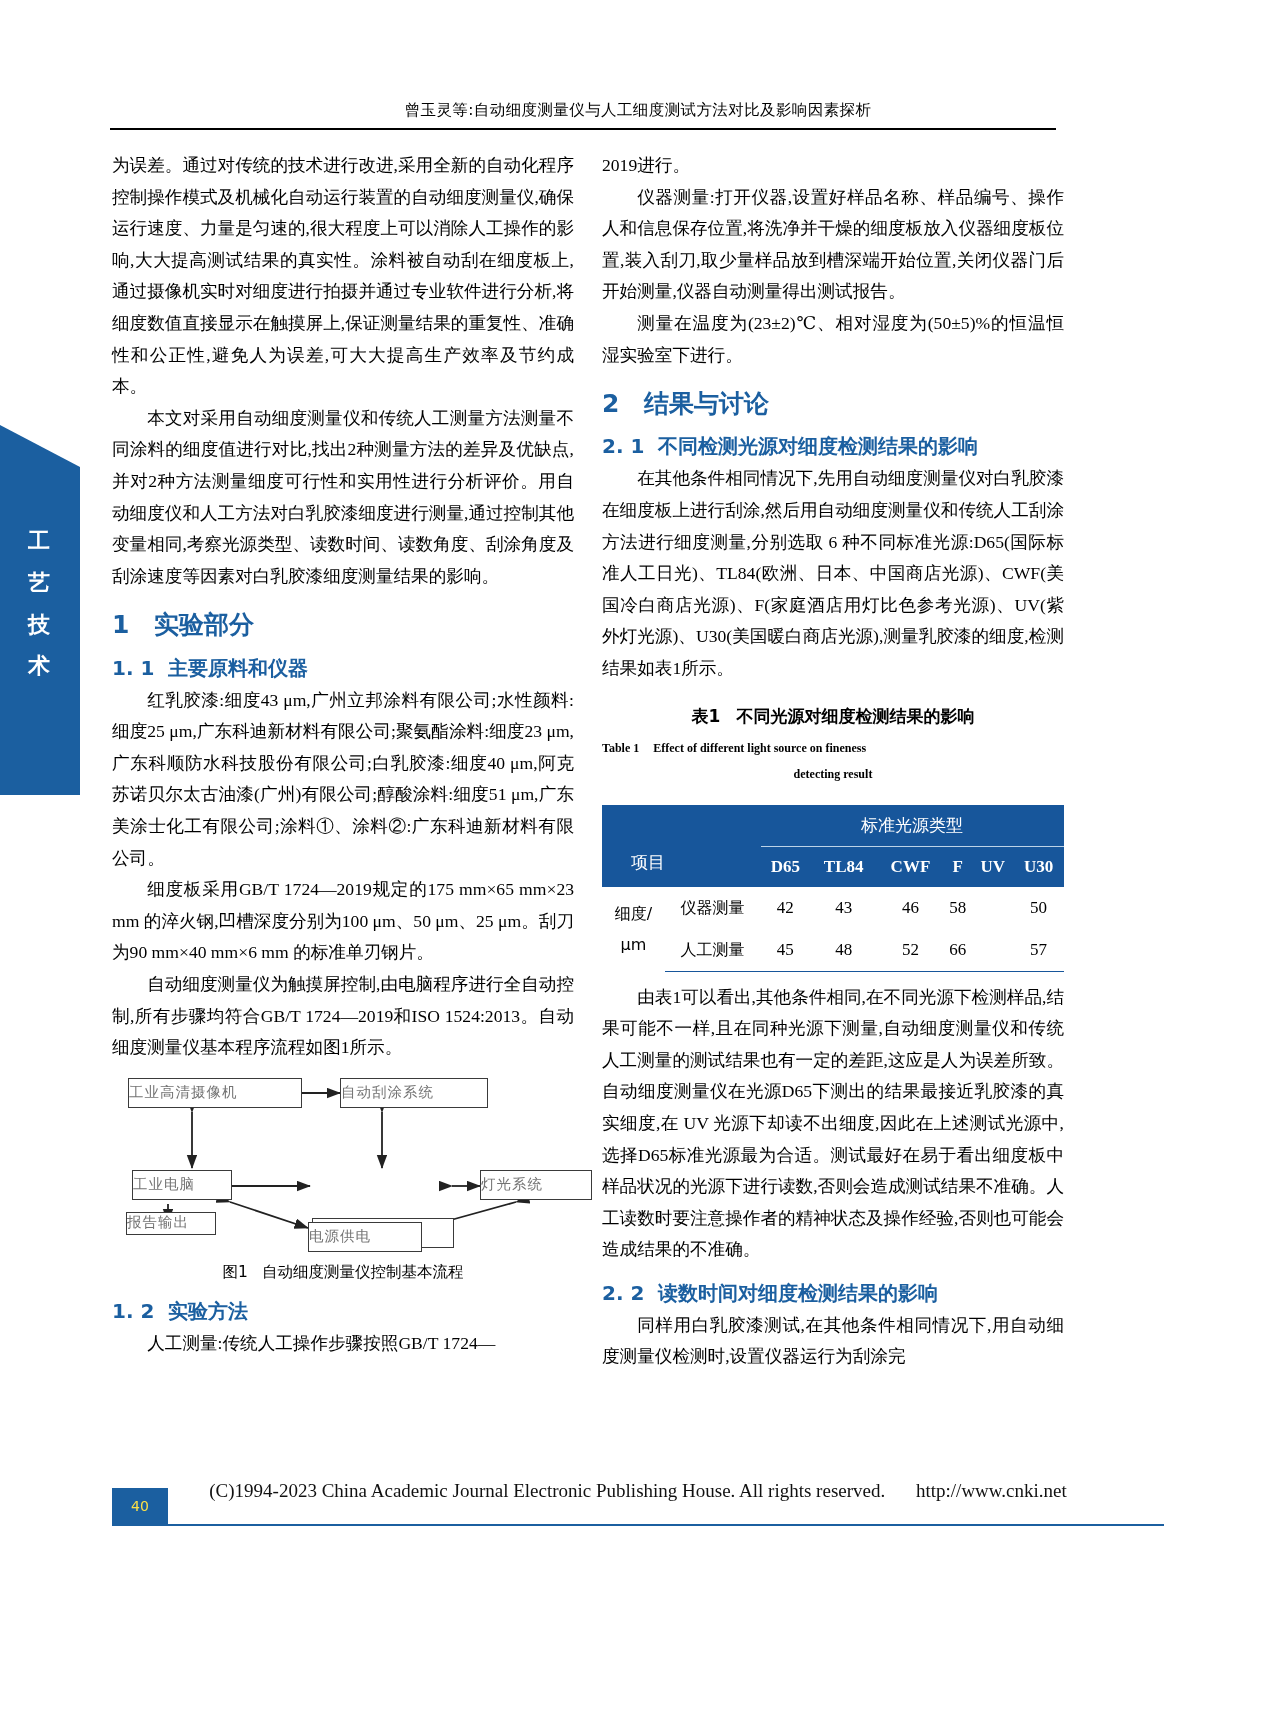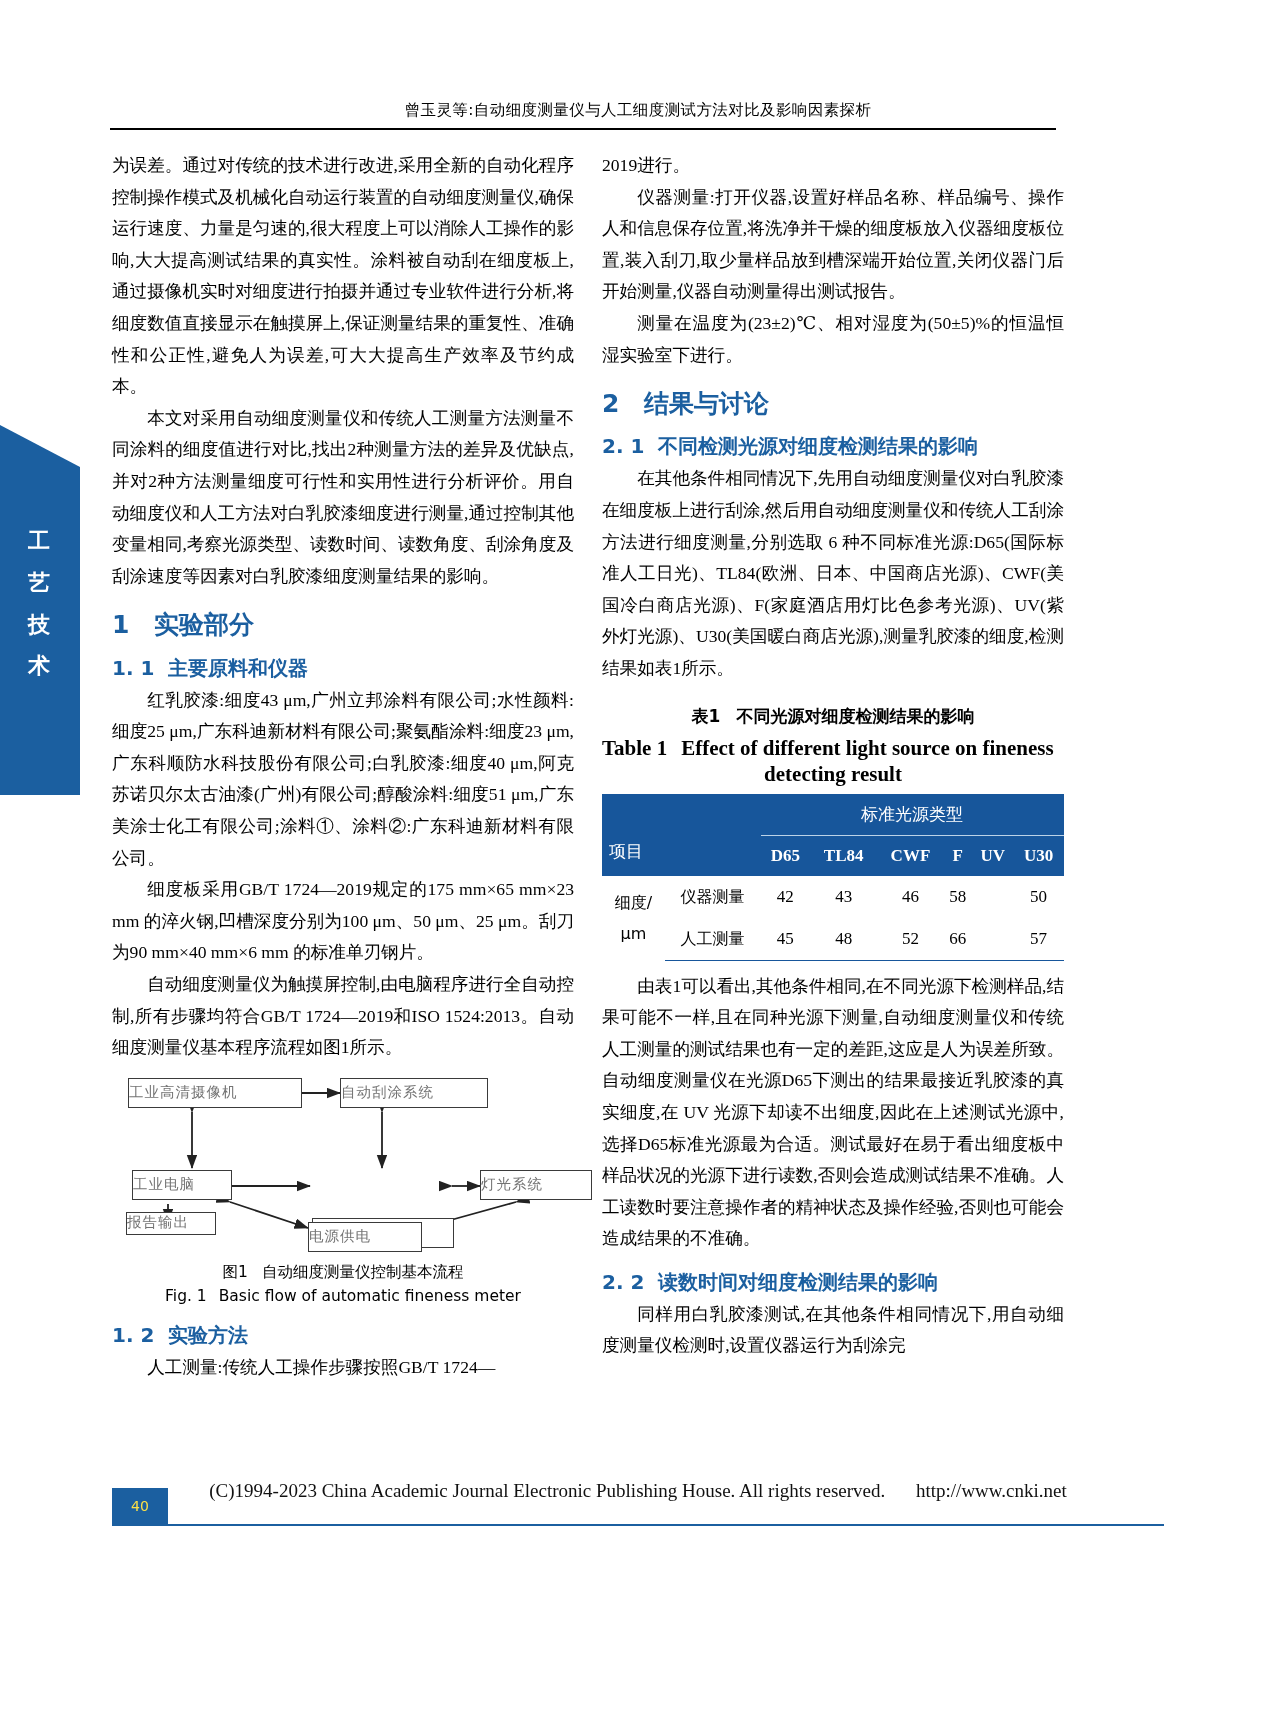--- a/index.html
+++ b/index.html
@@ -79,39 +79,39 @@
     letter-spacing: 1px; white-space: nowrap;
   }
 
   
   .tbl-cap-cn {
     text-align: center; font-family: "DejaVu Sans", "Liberation Sans", sans-serif;
     font-weight: bold; font-size: 17px; margin: 16px 0 3px 0;
   }
   .tbl-cap-cn .lbl { margin-right: 16px; }
   .tbl-cap-en {
-    font-family: "Liberation Serif", serif; font-weight: bold; font-size: 21px;
-    line-height: 26px; margin-bottom: 7px;
+    font-family: "Liberation Serif", serif; font-weight: bold; font-size: 12px;
+    line-height: 26px; margin-bottom: 18px;
   }
   .tbl-cap-en .lbl { margin-right: 14px; }
   .tbl-cap-en .l2 { display: block; text-align: center; }
 
   table.data { border-collapse: collapse; width: 462px; font-size: 17px; }
   table.data thead th {
     background: #17569b; color: #fff; font-weight: bold;
     font-family: "Liberation Serif", serif;
     border: 1px solid #17569b; padding: 4px 0; text-align: center;
   }
   table.data thead th.cn {
     font-family: "DejaVu Sans", "Liberation Sans", sans-serif; font-weight: normal;
     font-size: 17px;
   }
   table.data thead th.grp { border-bottom: 1.5px solid #bcd3e8; }
   table.data thead th.sub { border-left: 1.5px solid #bcd3e8; }
-  table.data thead th.item { text-align: left; padding-left: 6px; vertical-align: bottom; padding-bottom: 8px; margin-top: 12px; }
+  table.data thead th.item { text-align: left; padding-left: 28px; vertical-align: bottom; padding-bottom: 8px; margin-top: 12px; }
   table.data tbody td {
     border: none; text-align: center; padding: 5px 0;
     font-family: "Liberation Serif", serif;
   }
   table.data tbody td.cn {
     font-family: "DejaVu Sans", "Liberation Sans", sans-serif; font-size: 16px;
   }
   table.data tbody tr.last td { border-bottom: 1.5px solid #17569b; }
   td.unit { text-align: left; padding-left: 8px; white-space: nowrap; }
   td.meth { text-align: left; padding-left: 2px; white-space: nowrap; }
@@ -212,23 +212,20 @@
       <div class="fc-box" style="left:14px; top:136px; width:90px; height:23px;">
         <span>报告输出</span>
       </div>
       <div class="fc-box" style="left:196px; top:146px; width:114px; height:30px;">
         <span>电源供电</span>
       </div>
     </div>
 
     <div class="fig-cap-cn" style="margin-top:14px;">
       <span class="lbl">图1</span><span>自动细度测量仪控制基本流程</span>
-    </div>
-    <div class="fig-cap-en">
-      <span class="lbl">Fig. 1</span><span>Basic flow of automatic fineness meter</span>
     </div>
   </div>
 
   <div class="h2">
     <span class="num">1. 2</span><span>实验方法</span>
   </div>
   <p class="ind">人工测量:传统人工操作步骤按照GB/T 1724—</p>
 </div>
 
 <div class="col" id="col-right">

